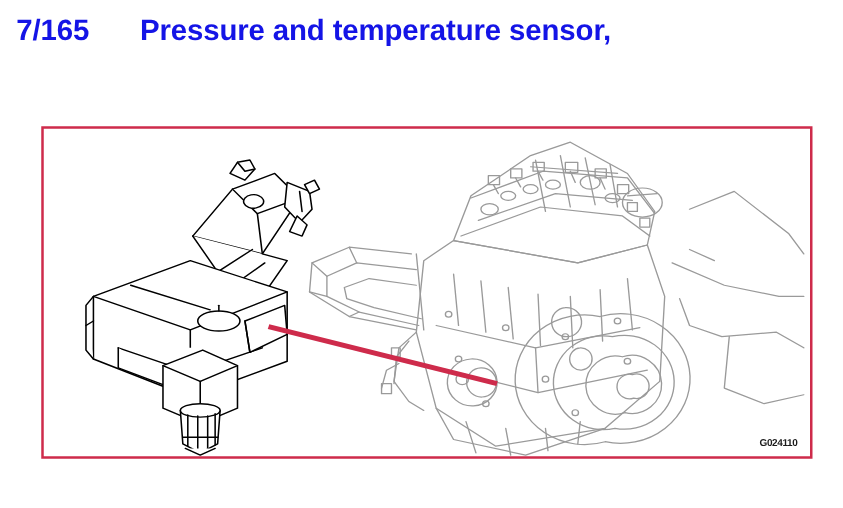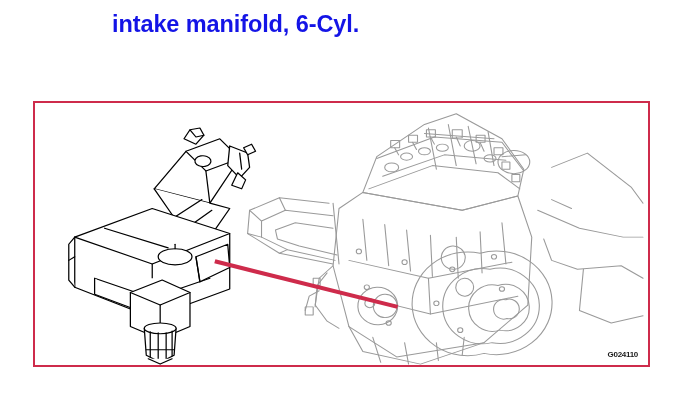--- a/index.html
+++ b/index.html
@@ -75,21 +75,23 @@
     font-size: 8px;
     letter-spacing: -0.3px;
     color: #1a1a1a;
     white-space: nowrap;
   }
 </style>
 </head>
 <body>
 
 <div id="heading">
-  <span class="head-line head-line-2">intake manifold, 6-Cyl.</span>
+  <span class="head-line">
+    <span id="head-number">7/165</span><span id="head-title-1">Pressure and temperature sensor,</span>
+  </span>
 </div>
 
 <div id="figure-panel">
 
   <svg id="figure-canvas" viewBox="0 0 617 293" preserveAspectRatio="none">
 
     <g fill="none" stroke="#9A9A9A" stroke-width="1.1" stroke-linejoin="round" stroke-linecap="round">
 
       <path d="M520 72 L556 56 L600 94 L612 112"></path>
       <path d="M506 120 L548 140 L592 150 L612 150"></path>

